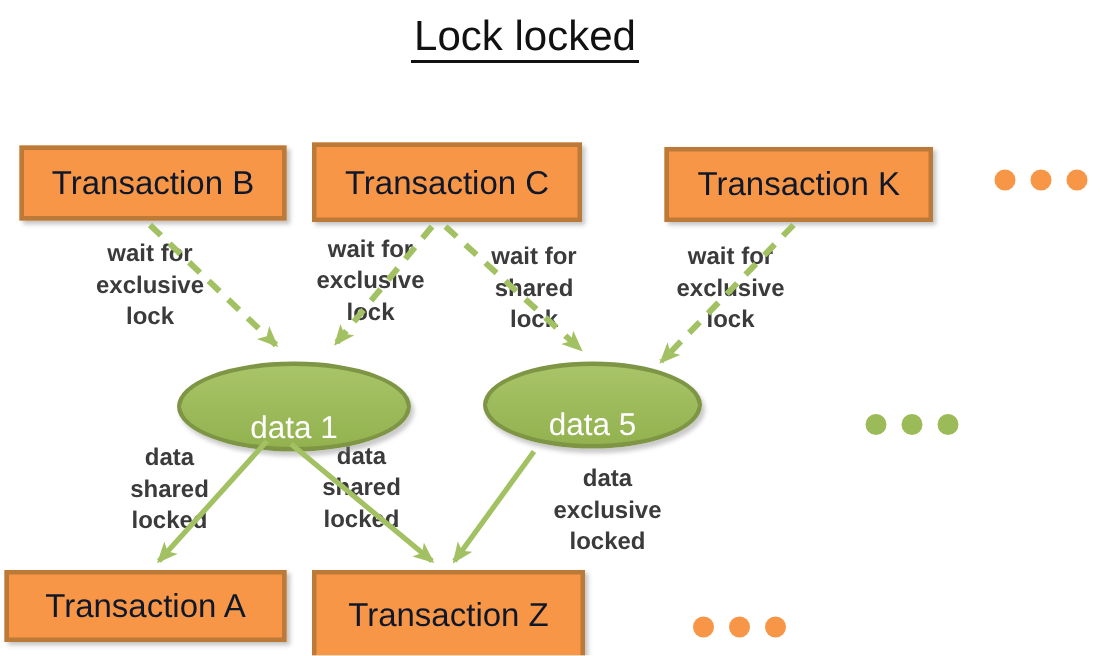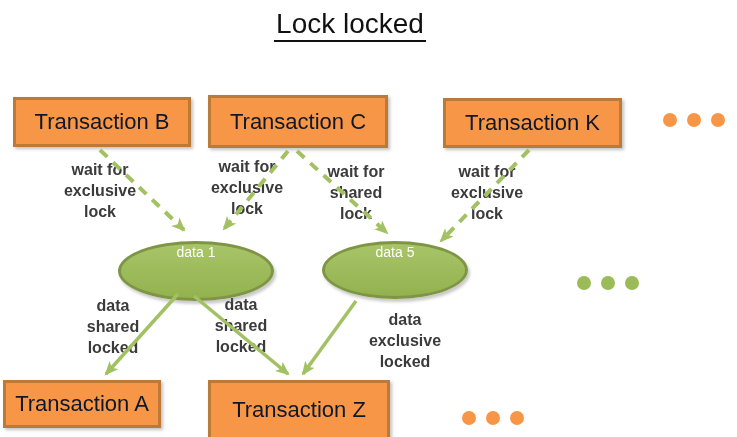--- a/index.html
+++ b/index.html
@@ -11,24 +11,24 @@
     position:absolute;left:0;top:8px;width:700px;text-align:center;
     font-size:28px;color:#111;
   }
   .title span{border-bottom:2px solid #111;padding:0 2px 1px 2px;}
   .tx{
     position:absolute;display:flex;align-items:center;justify-content:center;
     background:#F79646;border:3px solid #BC7A38;box-sizing:border-box;
     color:#0f172a;font-size:22px;box-shadow:2px 2px 3px rgba(120,120,120,.45);
   }
   .datanode{
-    position:absolute;display:flex;align-items:flex-start;justify-content:center;
+    position:absolute;display:flex;align-items:flex-end;justify-content:center;
     background:linear-gradient(180deg,#A8C468 0%,#93B24F 100%);
     border:3px solid #7D9544;border-radius:50%;box-sizing:border-box;
-    color:#fff;font-size:14px;box-shadow:2px 3px 3px rgba(120,120,120,.4);
+    color:#fff;font-size:21px;box-shadow:2px 3px 3px rgba(120,120,120,.4);
   }
   .edge-label{
     position:absolute;width:110px;margin-left:-55px;text-align:center;
     font-size:16px;line-height:1.3;color:#3B3B3B;white-space:pre-line;font-weight:bold;
   }
   .dots{position:absolute;display:flex;gap:10px;}
   .dot{width:14px;height:14px;border-radius:50%;}
   .dot.orange{background:#F79646;}
   .dot.green{background:#9BBB59;}
   #edges{position:absolute;left:0;top:0;pointer-events:none;}
@@ -75,21 +75,21 @@
     <span>Transaction K</span>
   </div>
 
   <div class="datanode" style="left:118px;top:241px;width:156px;height:60px;">
     <span>data 1</span>
   </div>
   <div class="datanode" style="left:322px;top:241px;width:146px;height:58px;">
     <span>data 5</span>
   </div>
 
-  <div class="tx" style="left:3px;top:380px;width:158px;height:48px;">
+  <div class="tx" style="left:3px;top:380px;width:188px;height:48px;">
     <span>Transaction A</span>
   </div>
   <div class="tx" style="left:208px;top:380px;width:182px;height:60px;">
     <span>Transaction Z</span>
   </div>
 
   <div class="dots" style="left:663px;top:113px;">
     <span class="dot orange"></span>
     <span class="dot orange"></span>
     <span class="dot orange"></span>

